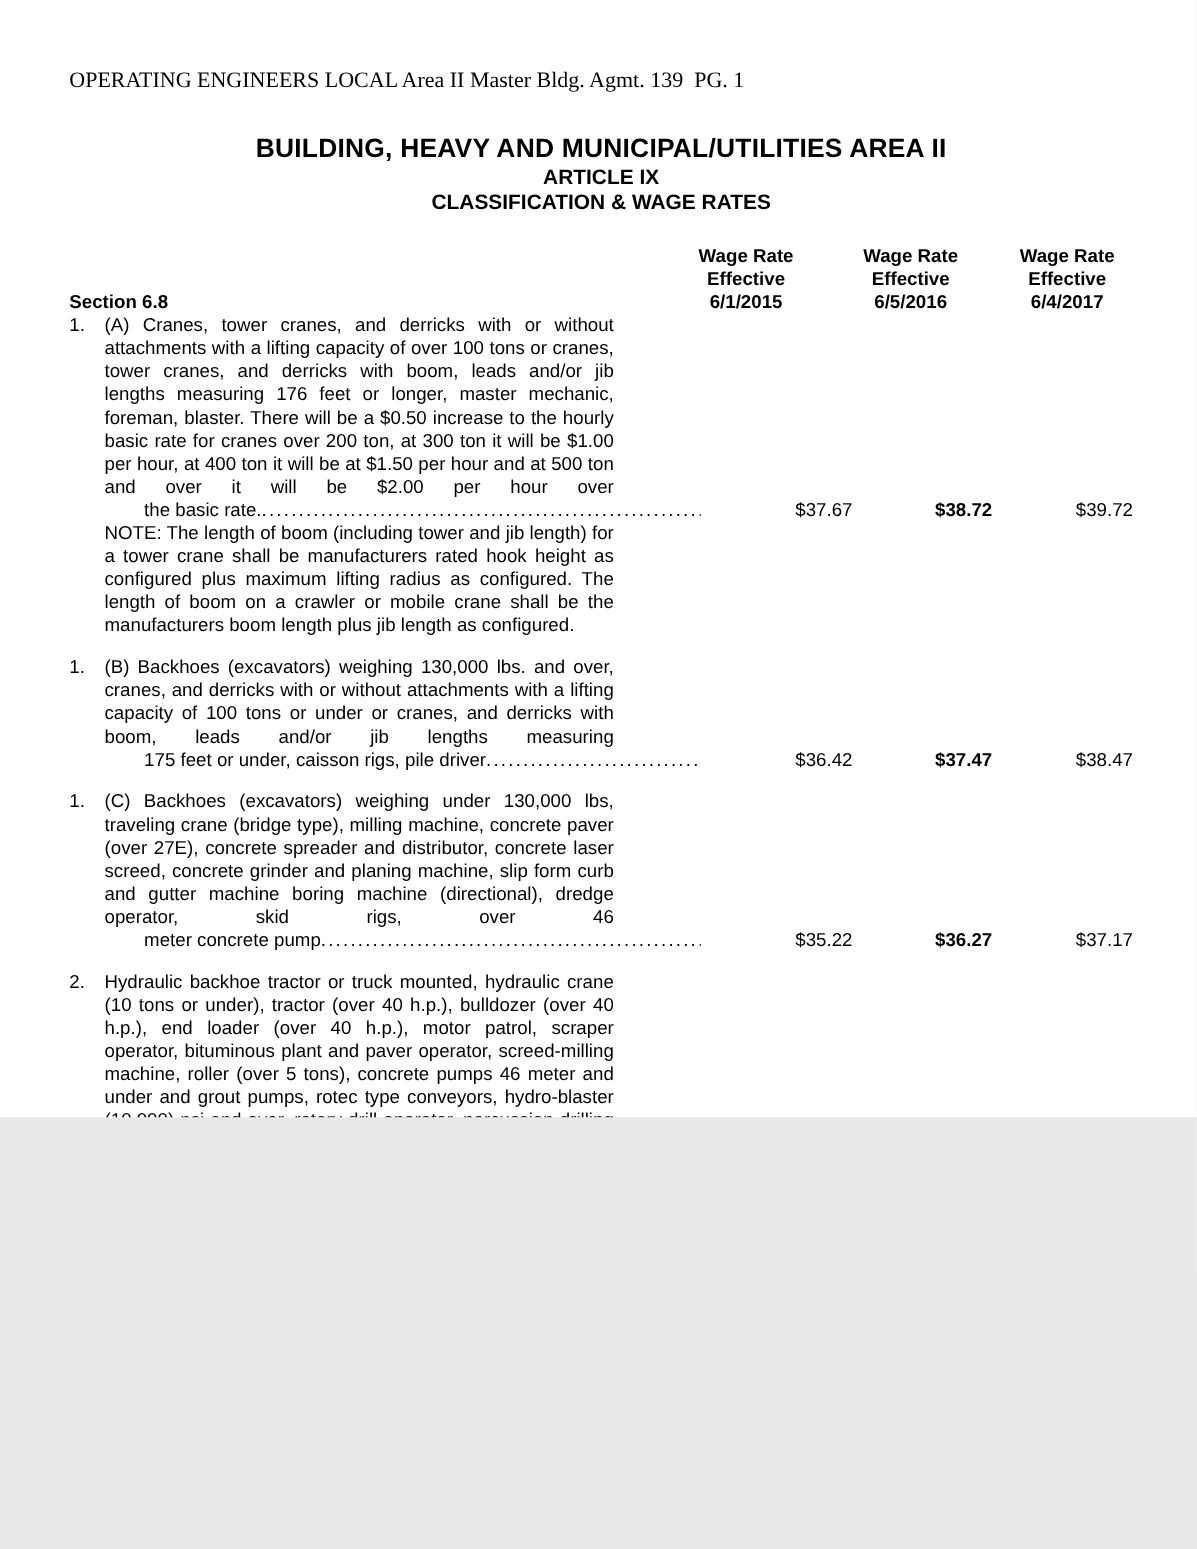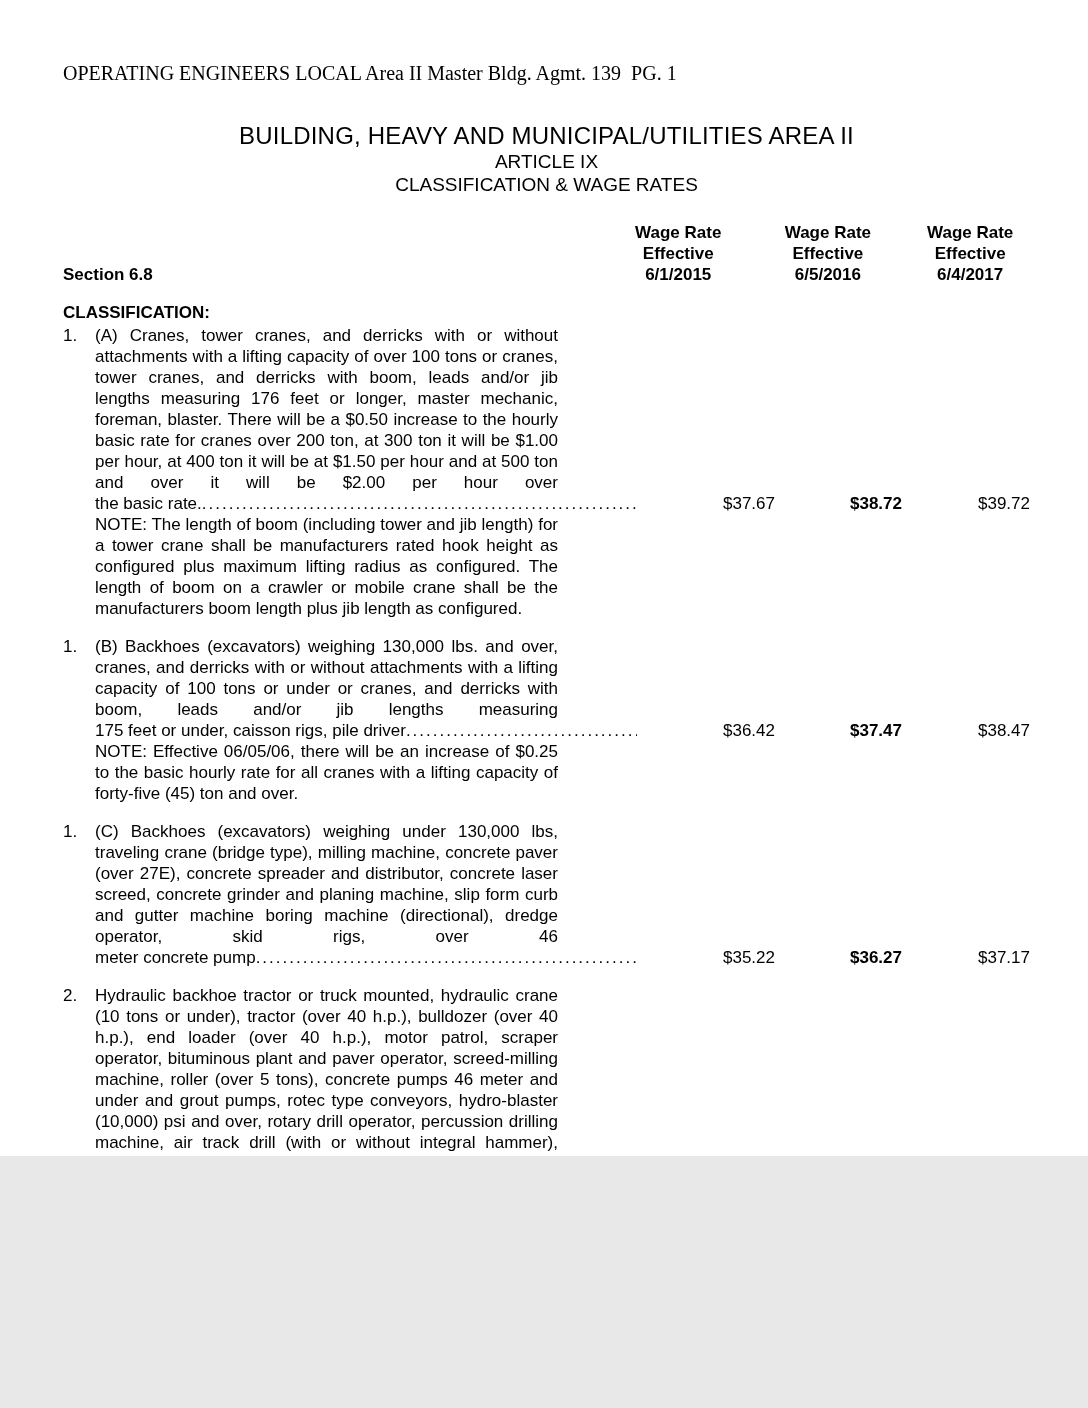--- a/index.html
+++ b/index.html
@@ -1,39 +1,39 @@
 <!DOCTYPE html>
 <html><head>
 <meta charset="utf-8">
 <style>
   * { margin: 0; padding: 0; box-sizing: border-box; }
   html, body { background: #e8e8e8; }
   .page {
     width: 1088px;
-    height: 1156px;
+    height: 1016px;
     background: #ffffff;
     color: #000000;
     position: relative;
     margin: 0 auto;
     padding: 62px 58px 0 63px;
     font-family: "Liberation Sans", sans-serif;
     font-size: 17px;
     line-height: 21px;
     overflow: hidden;
   }
   .page-header {
     font-family: "Liberation Serif", serif;
     font-size: 20px;
     line-height: 22px;
     white-space: nowrap;
   }
   .title-block {
     margin-top: 38px;
     text-align: center;
-    font-weight: normal;
+    font-weight: bold;
   }
   .title-main { font-size: 24px; line-height: 28px; letter-spacing: 0.2px; }
   .title-sub  { font-size: 19px; line-height: 23px; }
   .rate-header-row {
     margin-top: 26px;
     display: flex;
     align-items: flex-end;
   }
   .section-label {
     font-weight: bold;
@@ -69,21 +69,21 @@
   .para {
     width: 463px;
     text-align: justify;
   }
   .para.cont { text-align-last: justify; }
   .rate-line {
     display: flex;
     align-items: baseline;
     width: 935px;
   }
-  .rate-line .lead-text { white-space: nowrap; }
+  .rate-line .lead-text { white-space: nowrap; margin-left: 36px; }
   .leader {
     flex: 1 1 auto;
     overflow: hidden;
     white-space: nowrap;
     letter-spacing: 2px;
   }
   .leader::after {
     content: "..........................................................................................................................................";
   }
   .rate-val { white-space: nowrap; text-align: right; }
@@ -118,21 +118,20 @@
         <div>6/5/2016</div>
       </div>
       <div class="rate-col c3">
         <div>Wage Rate</div>
         <div>Effective</div>
         <div>6/4/2017</div>
       </div>
     </div>
   </div>
 
-  <div class="classification-heading">CLASSIFICATION:</div>
 
   <div class="item">
     <div class="item-number">1.</div>
     <div class="item-body">
       <div class="para cont">(A) Cranes, tower cranes, and derricks with or without attachments with a lifting capacity of over 100 tons or cranes, tower cranes, and derricks with boom, leads and/or jib lengths measuring 176 feet or longer, master mechanic, foreman, blaster. There will be a $0.50 increase to the hourly basic rate for cranes over 200 ton, at 300 ton it will be $1.00 per hour, at 400 ton it will be at $1.50 per hour and at 500 ton and over it will be $2.00 per hour over</div>
       <div class="rate-line">
         <span class="lead-text">the basic rate. </span>
         <span class="leader"></span>
         <span class="rate-val r1">$37.67</span>
         <span class="rate-val r2">$38.72</span>
@@ -146,21 +145,20 @@
     <div class="item-number">1.</div>
     <div class="item-body">
       <div class="para cont">(B) Backhoes (excavators) weighing 130,000 lbs. and over, cranes, and derricks with or without attachments with a lifting capacity of 100 tons or under or cranes, and derricks with boom, leads and/or jib lengths measuring</div>
       <div class="rate-line">
         <span class="lead-text">175 feet or under, caisson rigs, pile driver </span>
         <span class="leader"></span>
         <span class="rate-val r1">$36.42</span>
         <span class="rate-val r2">$37.47</span>
         <span class="rate-val r3">$38.47</span>
       </div>
-      <div class="para">NOTE: Effective 06/05/06, there will be an increase of $0.25 to the basic hourly rate for all cranes with a lifting capacity of forty-five (45) ton and over.</div>
     </div>
   </div>
 
   <div class="item">
     <div class="item-number">1.</div>
     <div class="item-body">
       <div class="para cont">(C) Backhoes (excavators) weighing under 130,000 lbs, traveling crane (bridge type), milling machine, concrete paver (over 27E), concrete spreader and distributor, concrete laser screed, concrete grinder and planing machine, slip form curb and gutter machine boring machine (directional), dredge operator, skid rigs, over 46</div>
       <div class="rate-line">
         <span class="lead-text">meter concrete pump</span>
         <span class="leader"></span>

